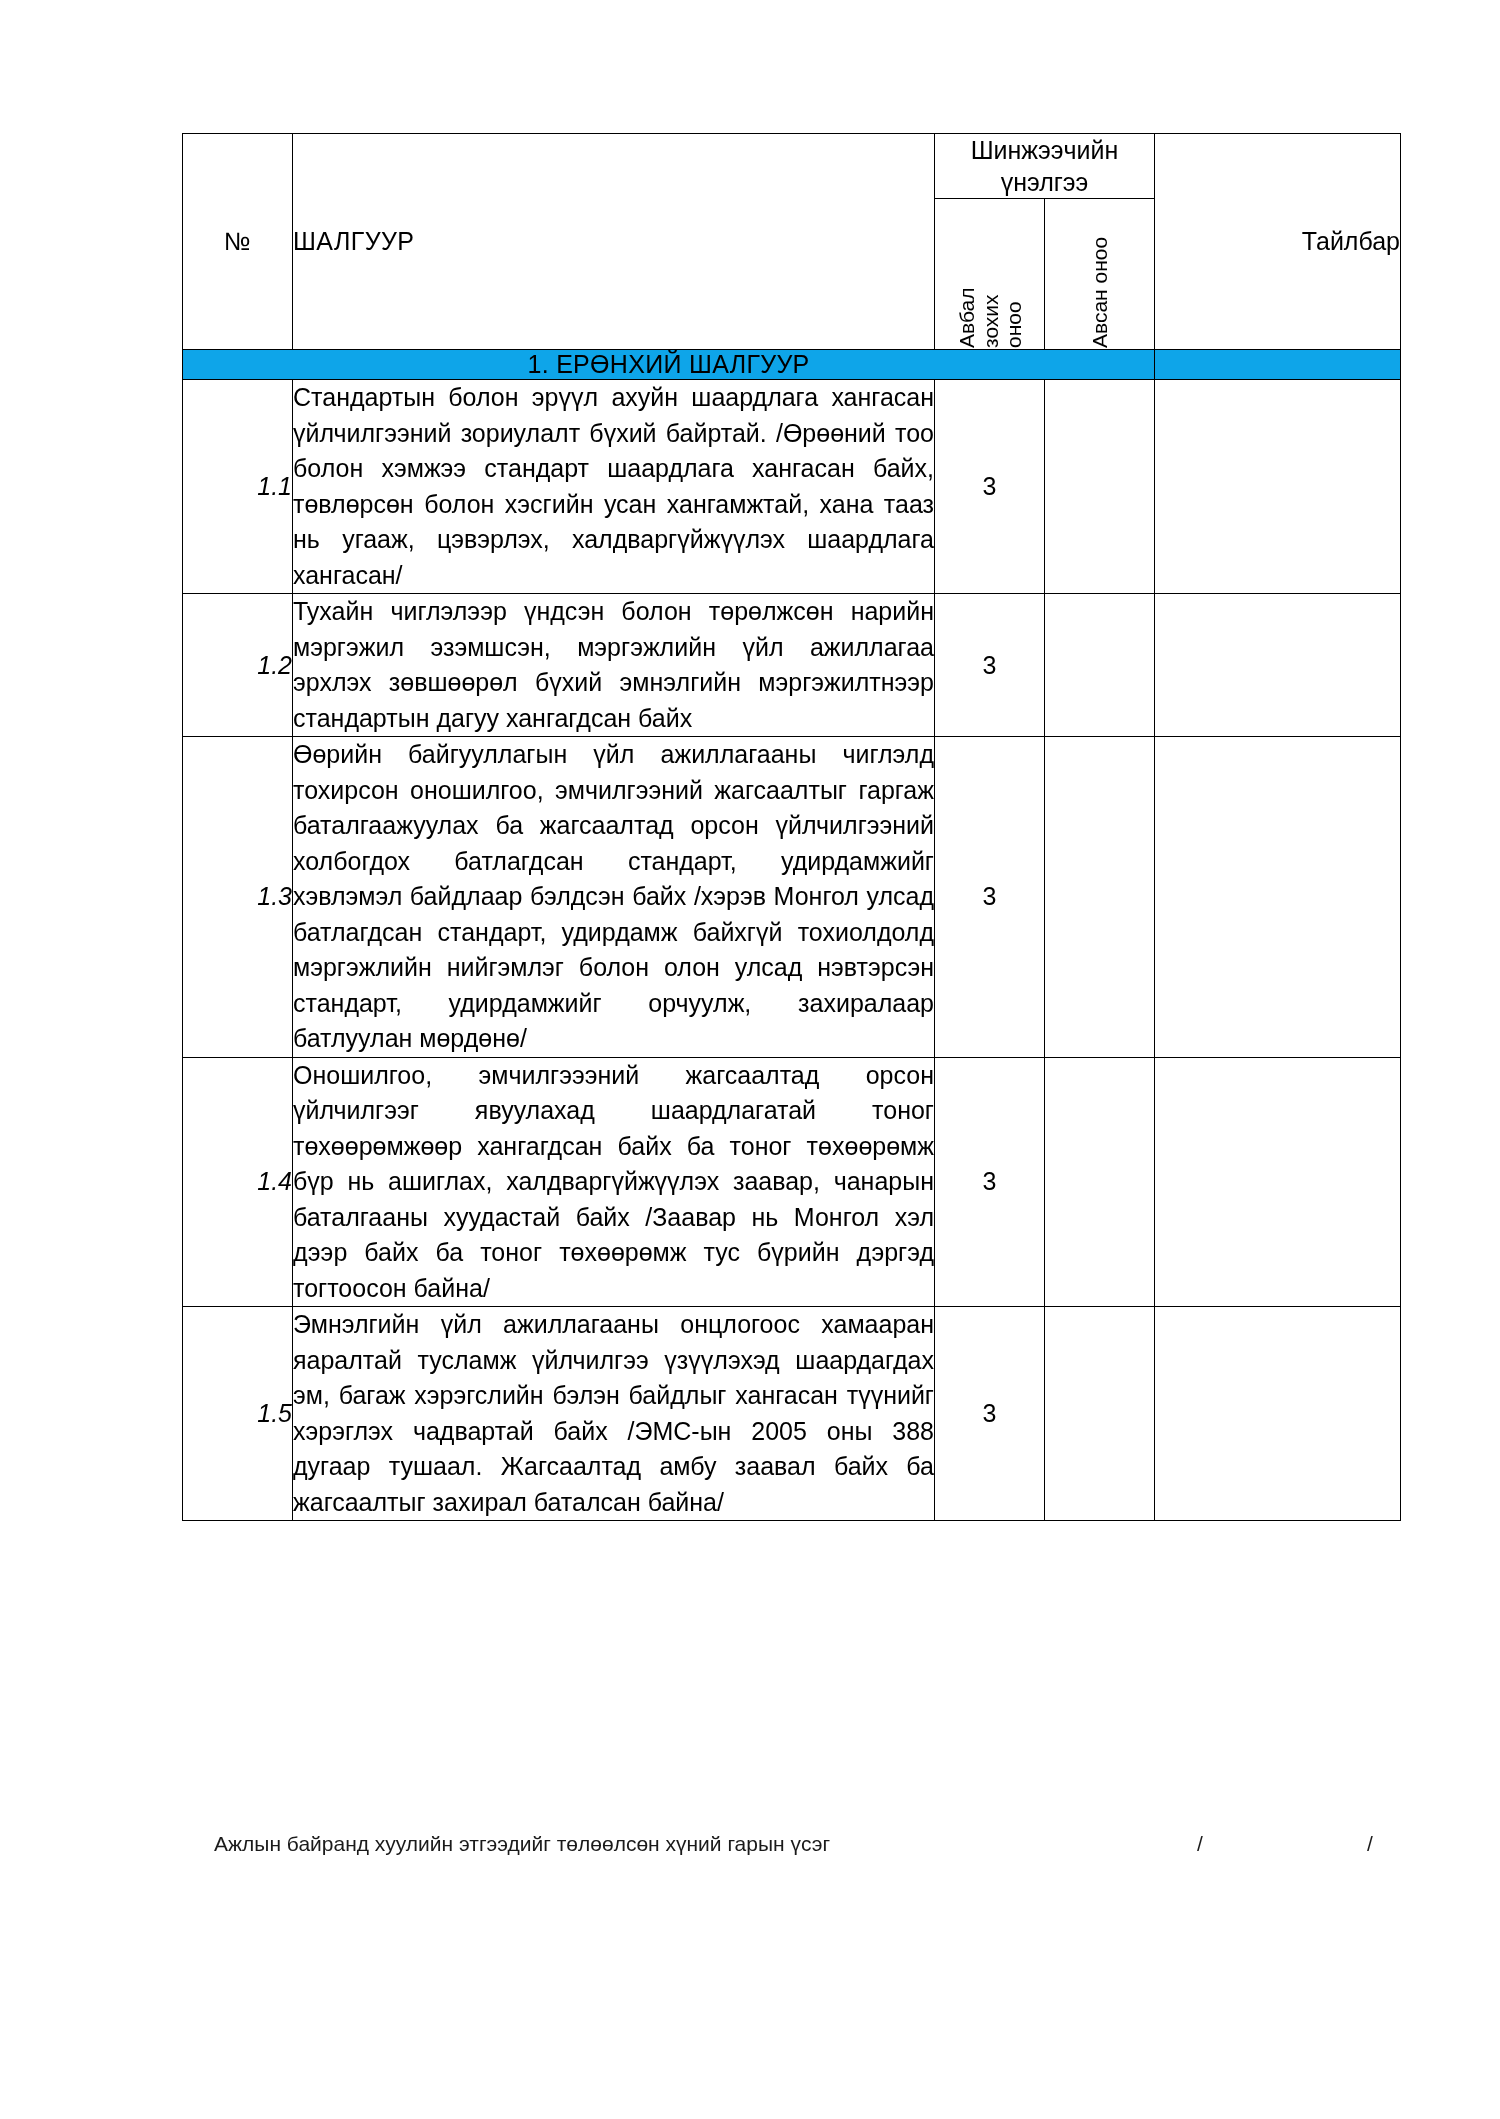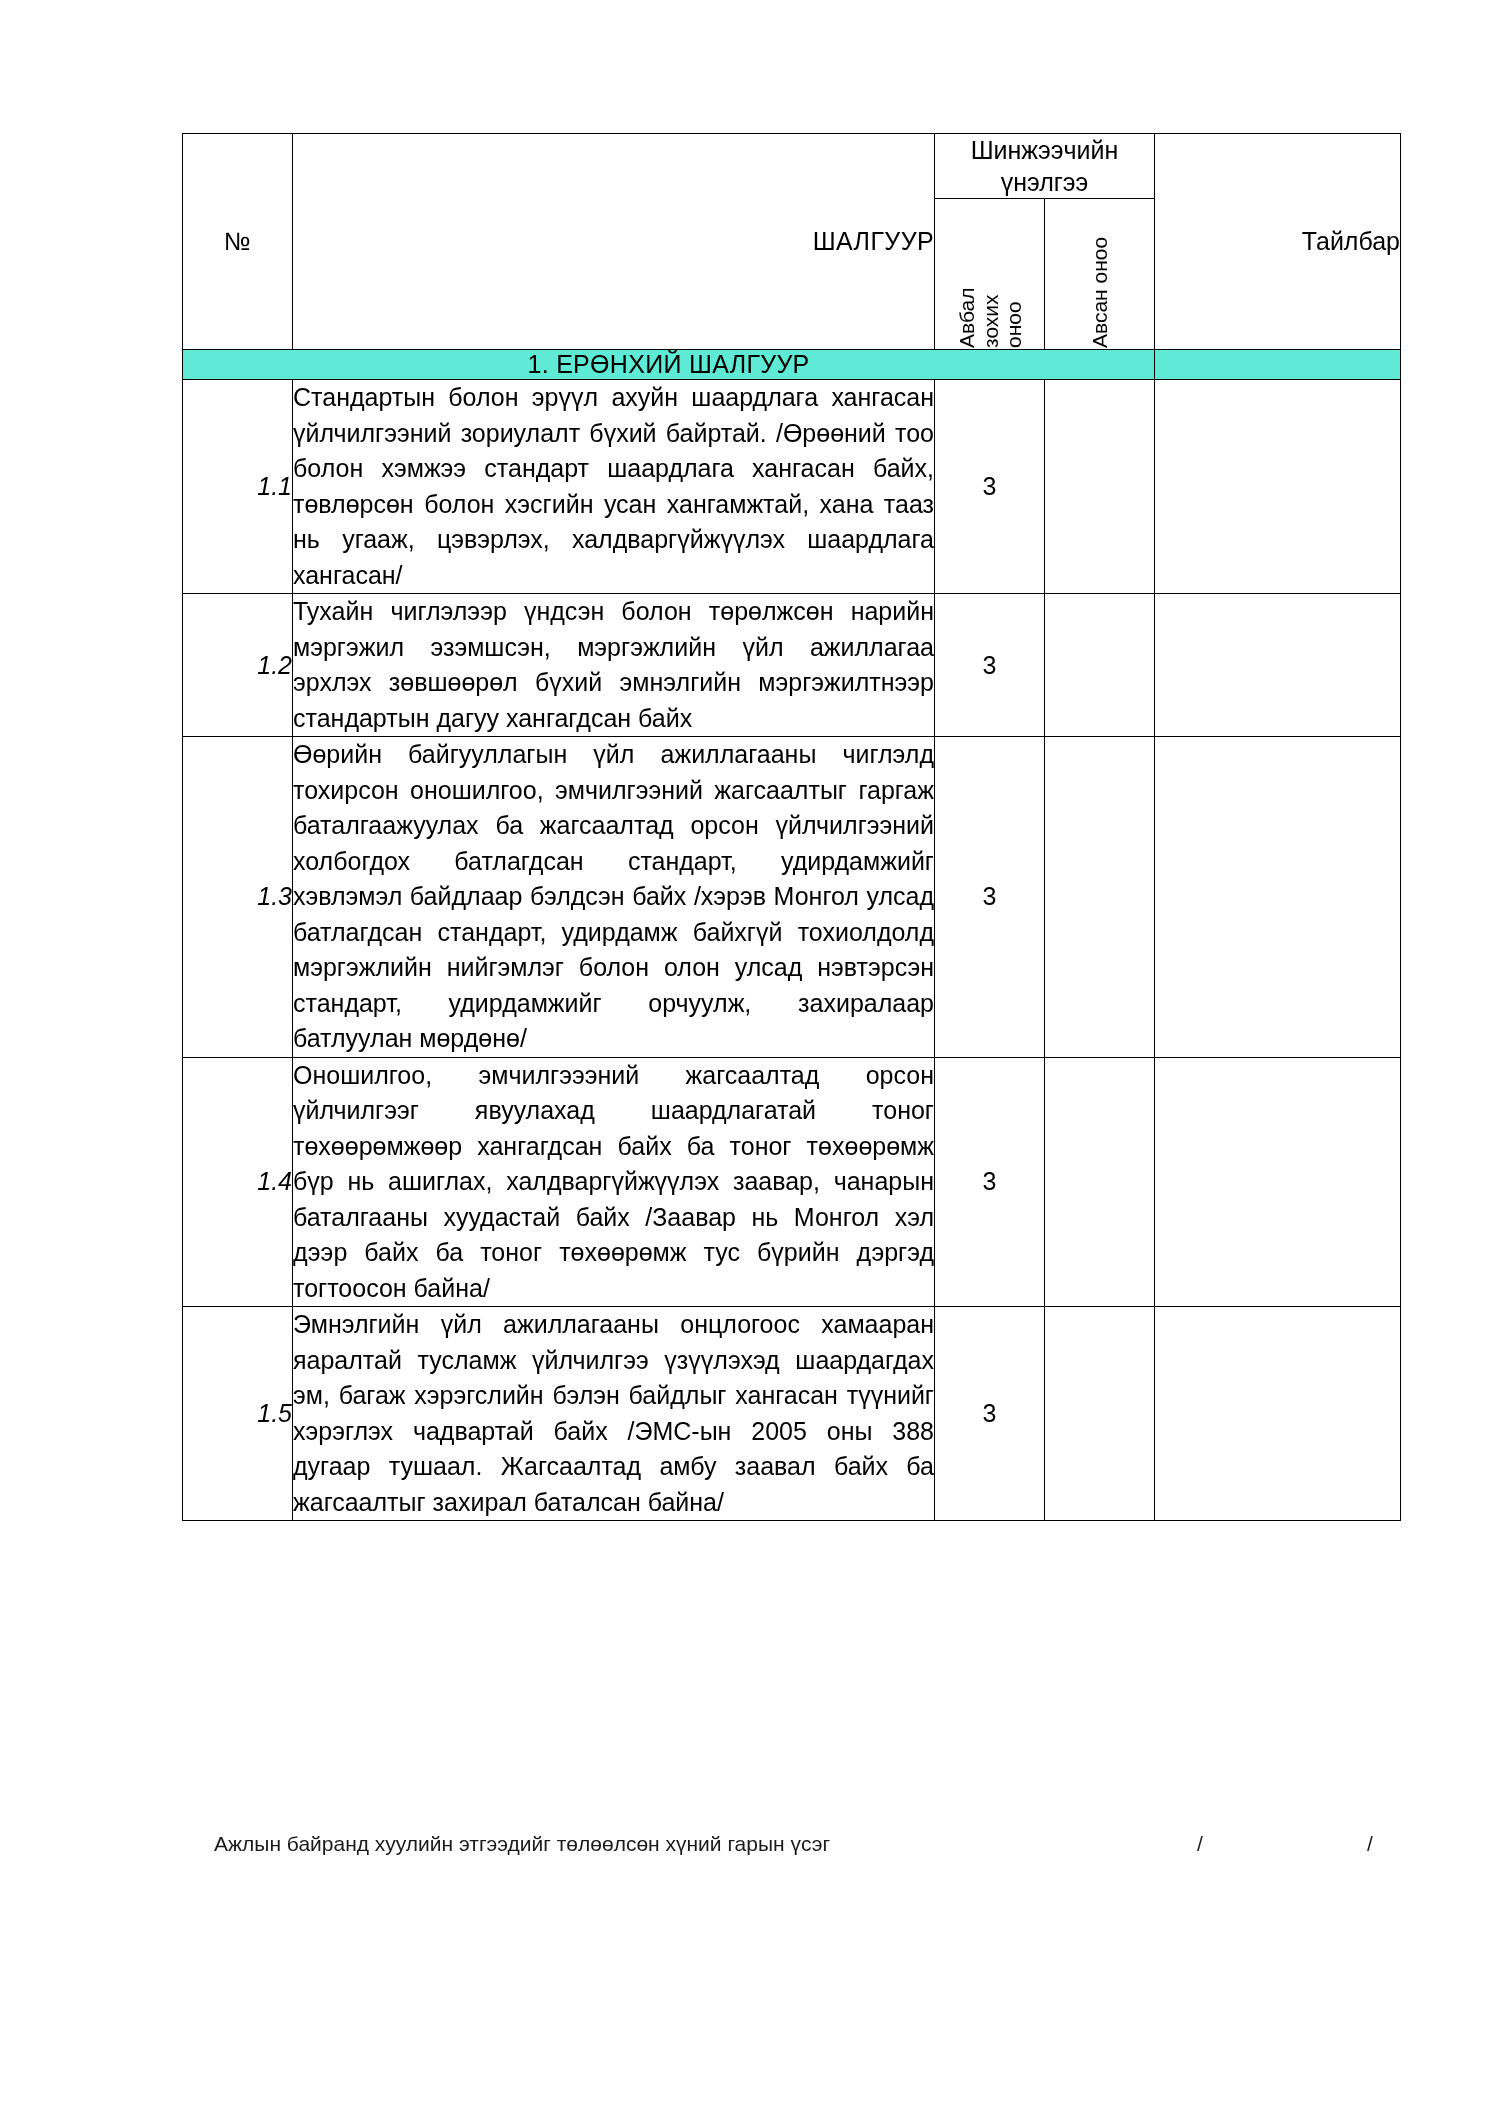--- a/index.html
+++ b/index.html
@@ -60,21 +60,21 @@
     line-height: 1.28;
     padding: 7px 4px 8px 4px;
     white-space: normal;
     margin-left: 30px;
   }
   .hdr-no {
     text-align: center;
     font-size: 25px;
   }
   .hdr-crit {
-    text-align: right;
+    text-align: left;
     font-size: 25px;
     letter-spacing: 0.4px;
   }
   .hdr-note {
     text-align: right;
     font-size: 25px;
   }
 
   .vert-wrap {
     height: 150px;
@@ -89,21 +89,21 @@
     white-space: nowrap;
     font-size: 21px;
     line-height: 1.12;
     text-align: left;
     width: 148px;
   }
   .vert-text .ln { display: block; }
 
   
   tr.section-row td {
-    background: #5eead4;
+    background: #0ea5e9;
   }
   td.section-title {
     background: #FBD367;
     text-align: center;
     font-size: 25px;
     padding: 10px 0 11px 0;
     letter-spacing: 0.3px;
   }
   td.section-blank {
     background: #FBD367;

